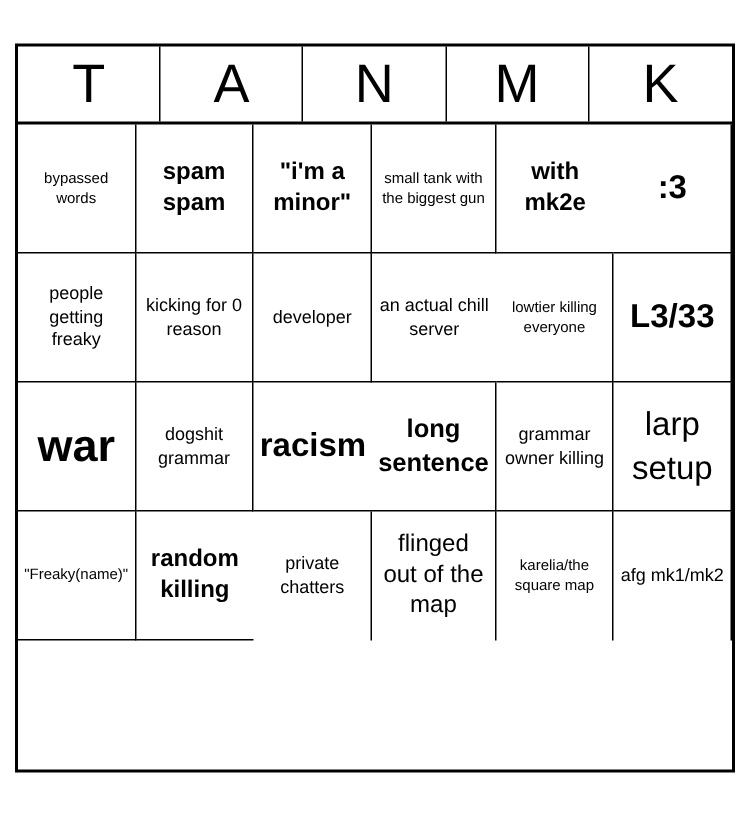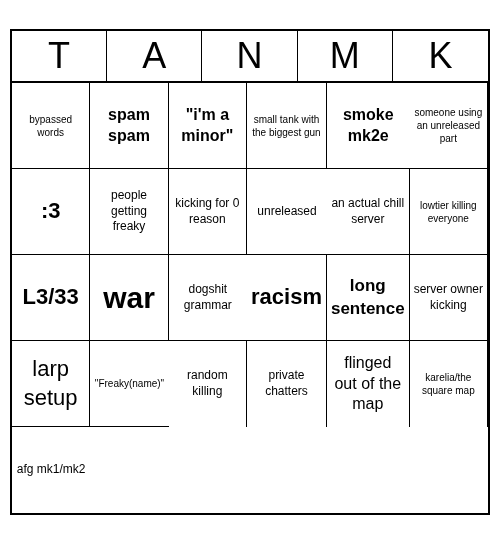--- a/index.html
+++ b/index.html
@@ -76,35 +76,34 @@
       <div class="header-cell">A</div>
       <div class="header-cell">N</div>
       <div class="header-cell">M</div>
       <div class="header-cell">K</div>
     </div>
   <div class="grid">
   <div class="cell" style="font-size: 10px; font-weight: normal;">bypassed words</div>
       <div class="cell" style="font-size: 16px; font-weight: bold;">spam spam</div>
       <div class="cell" style="font-size: 16px; font-weight: bold;">"i'm a minor"</div>
       <div class="cell" style="font-size: 10px; font-weight: normal;">small tank with the biggest gun</div>
-      <div class="cell" style="font-size: 16px; font-weight: bold;">smoke mk2e</div>
-      <div class="cell" style="font-size: 10px; font-weight: normal;">someone using an unreleased part</div>
+      <div class="cell" style="font-size: 16px; font-weight: bold;">with mk2e</div>
       <div class="cell" style="font-size: 22px; font-weight: bold;">:3</div>
       <div class="cell" style="font-size: 12px; font-weight: normal;">people getting freaky</div>
       <div class="cell" style="font-size: 12px; font-weight: normal;">kicking for 0 reason</div>
-      <div class="cell" style="font-size: 12px; font-weight: normal;">unreleased</div>
+      <div class="cell" style="font-size: 12px; font-weight: normal;">developer</div>
       <div class="cell" style="font-size: 12px; font-weight: normal;">an actual chill server</div>
       <div class="cell" style="font-size: 10px; font-weight: normal;">lowtier killing everyone</div>
       <div class="cell" style="font-size: 22px; font-weight: bold;">L3/33</div>
       <div class="cell" style="font-size: 30px; font-weight: bold;">war</div>
       <div class="cell" style="font-size: 12px; font-weight: normal;">dogshit grammar</div>
       <div class="cell" style="font-size: 22px; font-weight: bold;">racism</div>
       <div class="cell" style="font-size: 17px; font-weight: bold;">long sentence</div>
-      <div class="cell" style="font-size: 12px; font-weight: normal;">server owner kicking</div>
+      <div class="cell" style="font-size: 12px; font-weight: normal;">grammar owner killing</div>
       <div class="cell" style="font-size: 22px; font-weight: normal;">larp setup</div>
       <div class="cell" style="font-size: 10px; font-weight: normal;">"Freaky(name)"</div>
-      <div class="cell" style="font-size: 12px; font-weight: normal;">random killing</div>
+      <div class="cell" style="font-size: 16px; font-weight: bold;">random killing</div>
       <div class="cell" style="font-size: 12px; font-weight: normal;">private chatters</div>
       <div class="cell" style="font-size: 16px; font-weight: normal;">flinged out of the map</div>
       <div class="cell" style="font-size: 10px; font-weight: normal;">karelia/the square map</div>
       <div class="cell" style="font-size: 12px; font-weight: normal;">afg mk1/mk2</div>
     </div>
 </div>
 
 </body></html>

